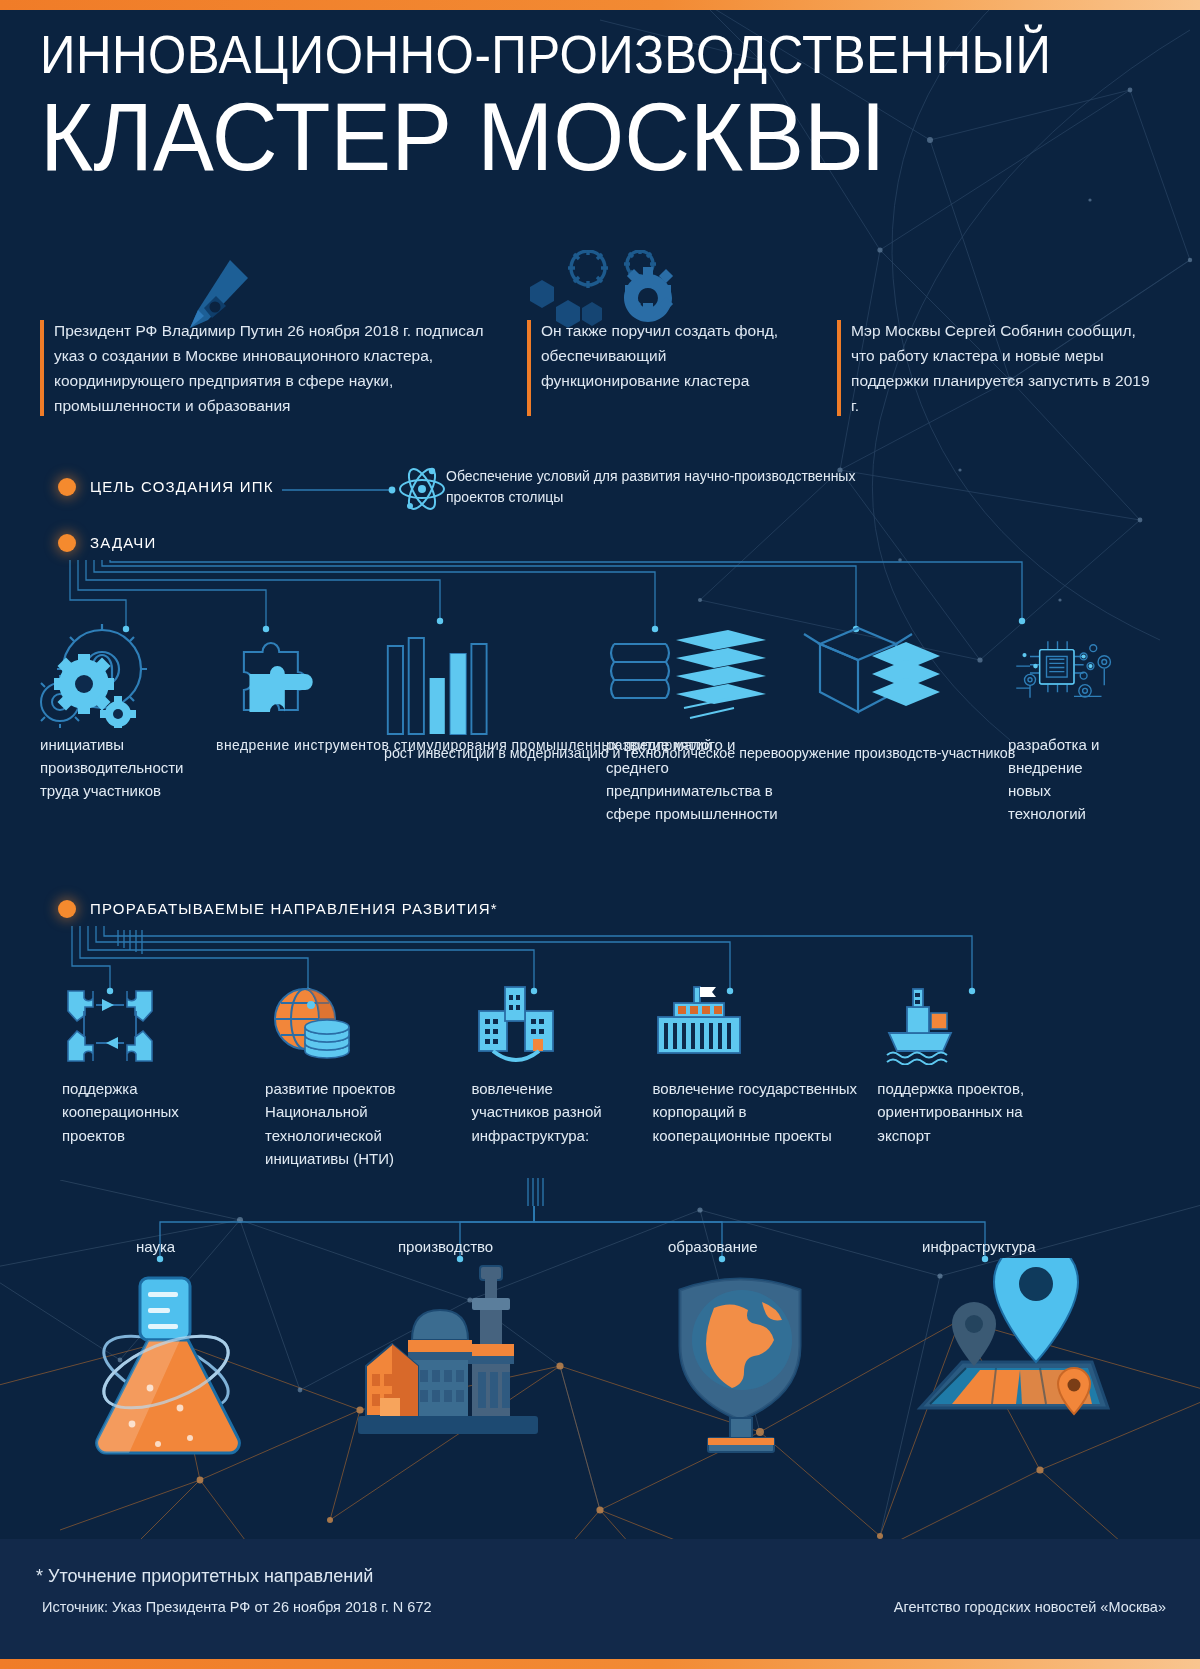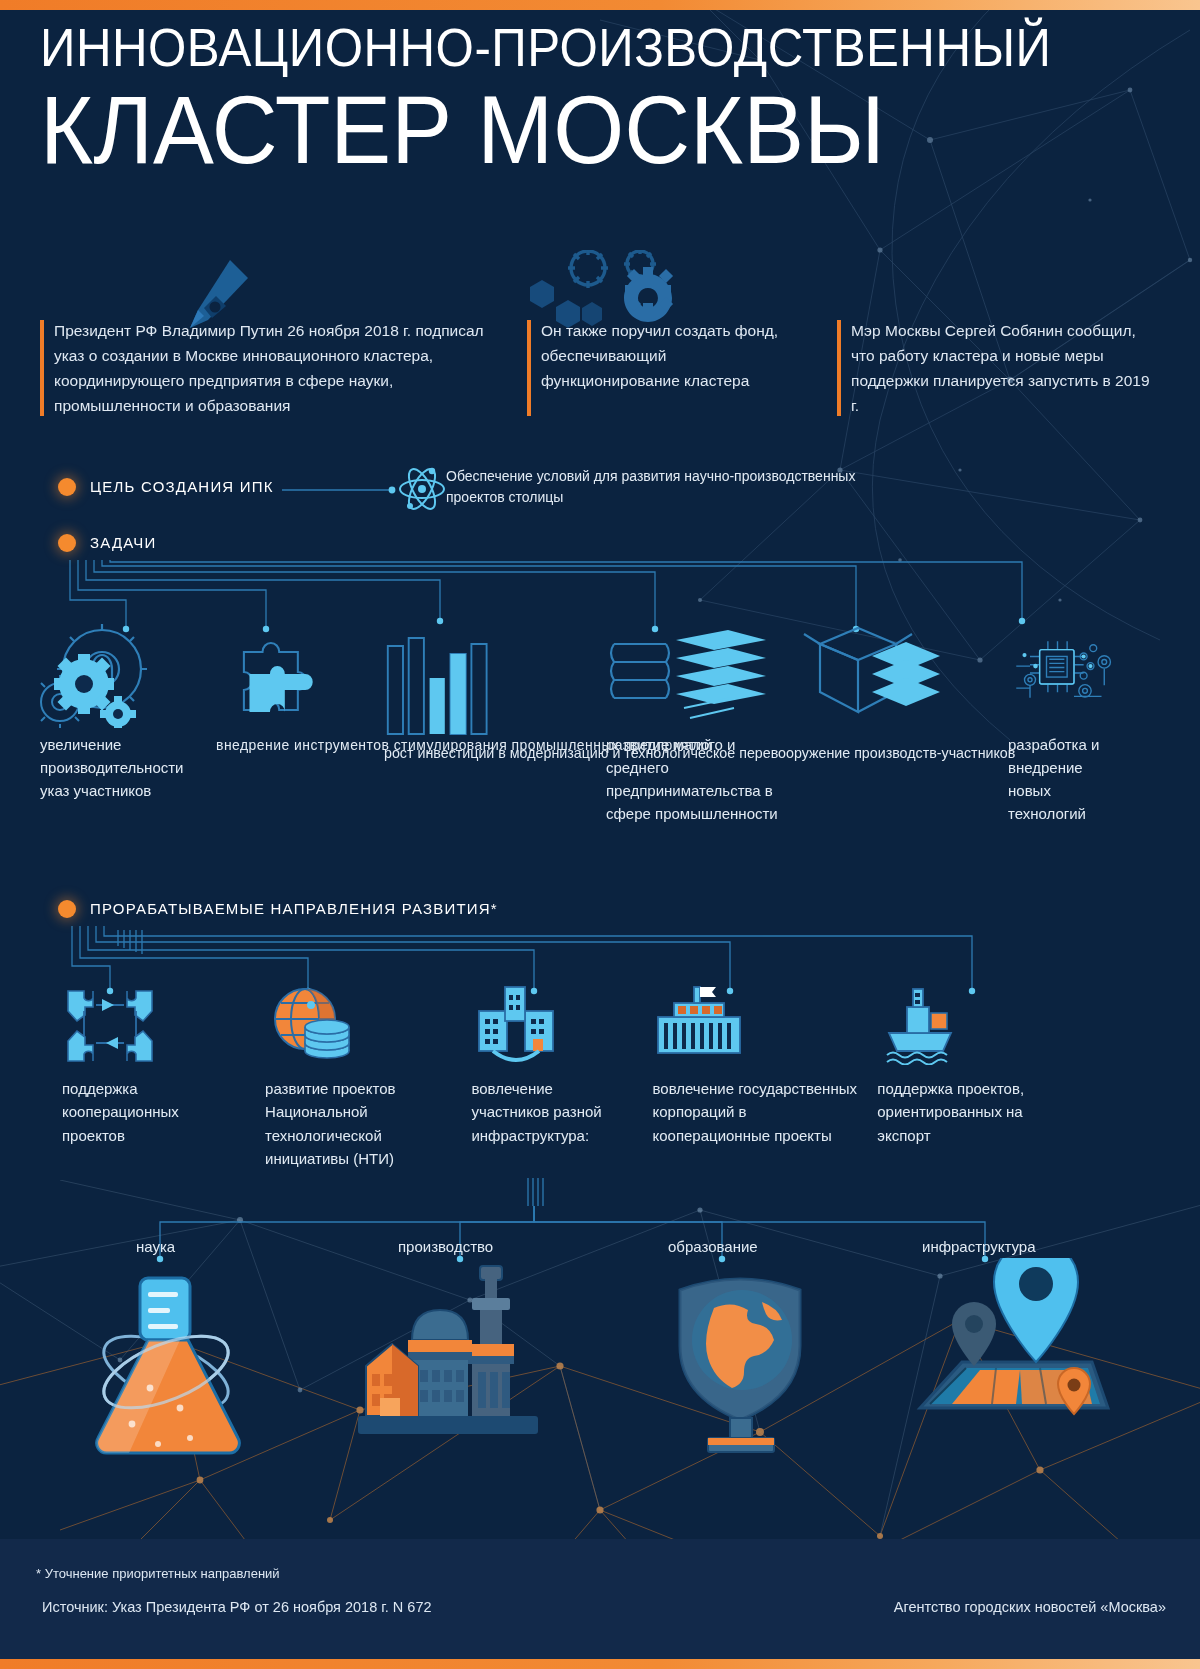--- a/index.html
+++ b/index.html
@@ -31,21 +31,21 @@
   }
   .bar-top { top:0; }
   .bar-bottom { bottom:0; }
 
   
   .netlayer { position:absolute; inset:0; pointer-events:none; }
   .netlayer.top { z-index:1; opacity:.55; }
   .netlayer.bottom { z-index:2; opacity:.9; }
 
   
-  .titlewrap { position:absolute; left:40px; top:21px; width:1120px; z-index:10; }
+  .titlewrap { position:absolute; left:40px; top:28px; width:1120px; z-index:10; }
   .t1 {
     font-size:53px; letter-spacing:.5px; line-height:1;
     color:#ffffff; font-weight:400; white-space:nowrap;
     transform:scaleX(.93); transform-origin:left center;
   }
   .t2 {
     font-size:96px; line-height:1; margin-top:8px;
     color:#ffffff; font-weight:300; white-space:nowrap;
     transform:scaleX(.95); transform-origin:left center;
   }
@@ -127,21 +127,21 @@
   #art0 { left:62px;  top:1268px; }
   #art1 { left:352px; top:1248px; }
   #art2 { left:650px; top:1268px; }
   #art3 { left:900px; top:1258px; }
 
   
   .footer {
     position:absolute; left:0; bottom:10px; width:1200px; height:120px;
     background:#12294a; z-index:30;
   }
-  .footer .fn  { position:absolute; left:36px; top:27px; font-size:13px; color:#dde7f2; }
+  .footer .fn  { position:absolute; left:36px; top:27px; font-size:18px; color:#dde7f2; }
   .footer .src { position:absolute; left:42px; top:60px; font-size:14.5px; color:#dde7f2; }
   .footer .ag  { position:absolute; right:34px; top:60px; font-size:14.5px; color:#dde7f2; }
 </style>
 </head>
 <body>
 
 <div id="page">
 
   <div class="bar-top"></div>
 
@@ -342,21 +342,21 @@
             <circle cx="78" cy="92" r="13"></circle>
             <rect x="74" y="74" width="8" height="8"></rect>
               <rect x="74" y="102" width="8" height="8"></rect>
             <rect x="60" y="88" width="8" height="8"></rect>
               <rect x="88" y="88" width="8" height="8"></rect>
           </g>
           <circle cx="78" cy="92" r="5" fill="#0d2a4c"></circle>
         </svg>
       </div>
       <div class="txt">
-          <p>увеличение производительности указ участников</p>
+          <p>инициативы производительности труда участников</p>
         </div>
     </div>
 
     <div class="task t1">
       <div class="ico">
         <svg width="130" height="106" viewBox="0 0 130 106">
           <g fill="none" stroke="#2f7fb8" stroke-width="2.2">
             <path d="M30,30 h20 a9,9 0 1,1 18,0 h20 v20 a9,9 0 1,1 0,18 v20 h-20 a9,9 0 1,0 -18,0 h-20 v-20 a9,9 0 1,0 0,-18 z"></path>
           </g>
           <path d="M62,44 h22 a8,8 0 1,1 0,16 h-22 v22 a8,8 0 1,0 -16,0 h-22 v0 h0 v-38 h22 a8,8 0 1,1 16,0 z" fill="#5ec8f0" transform="translate(12,8)"></path>

